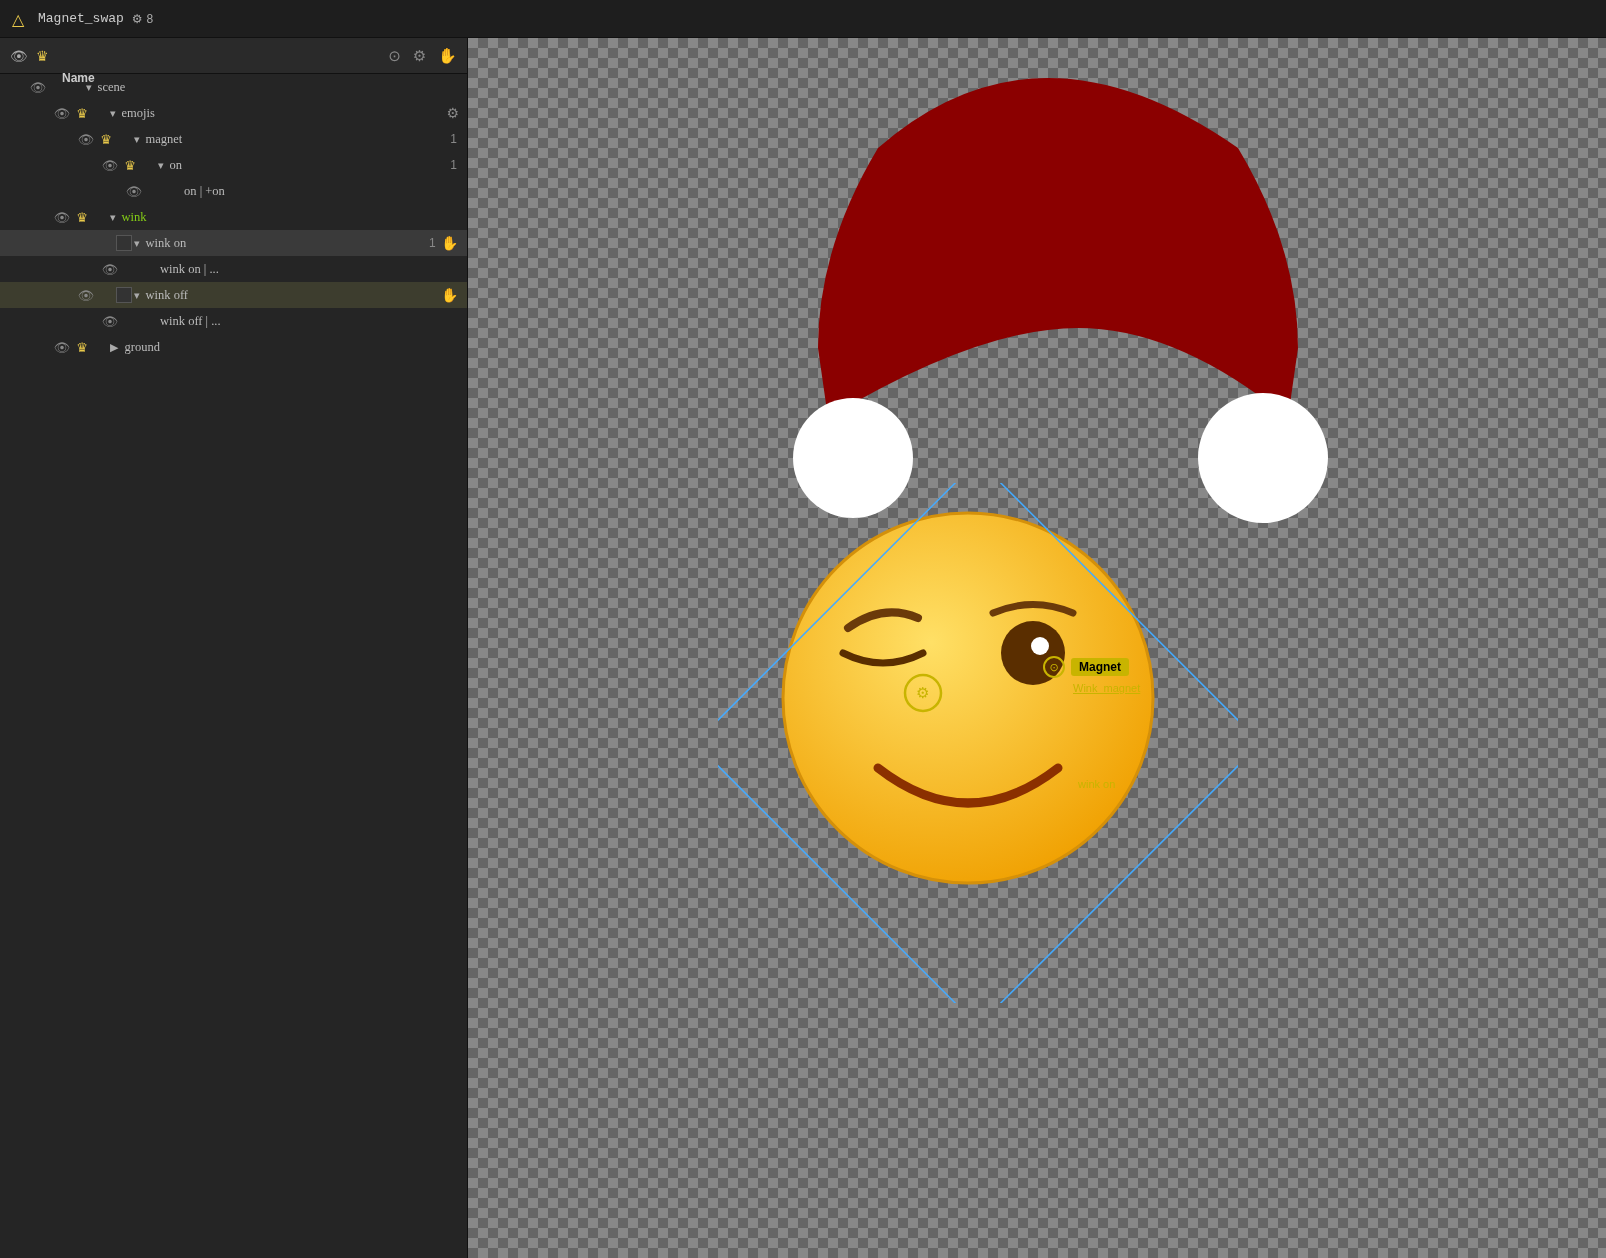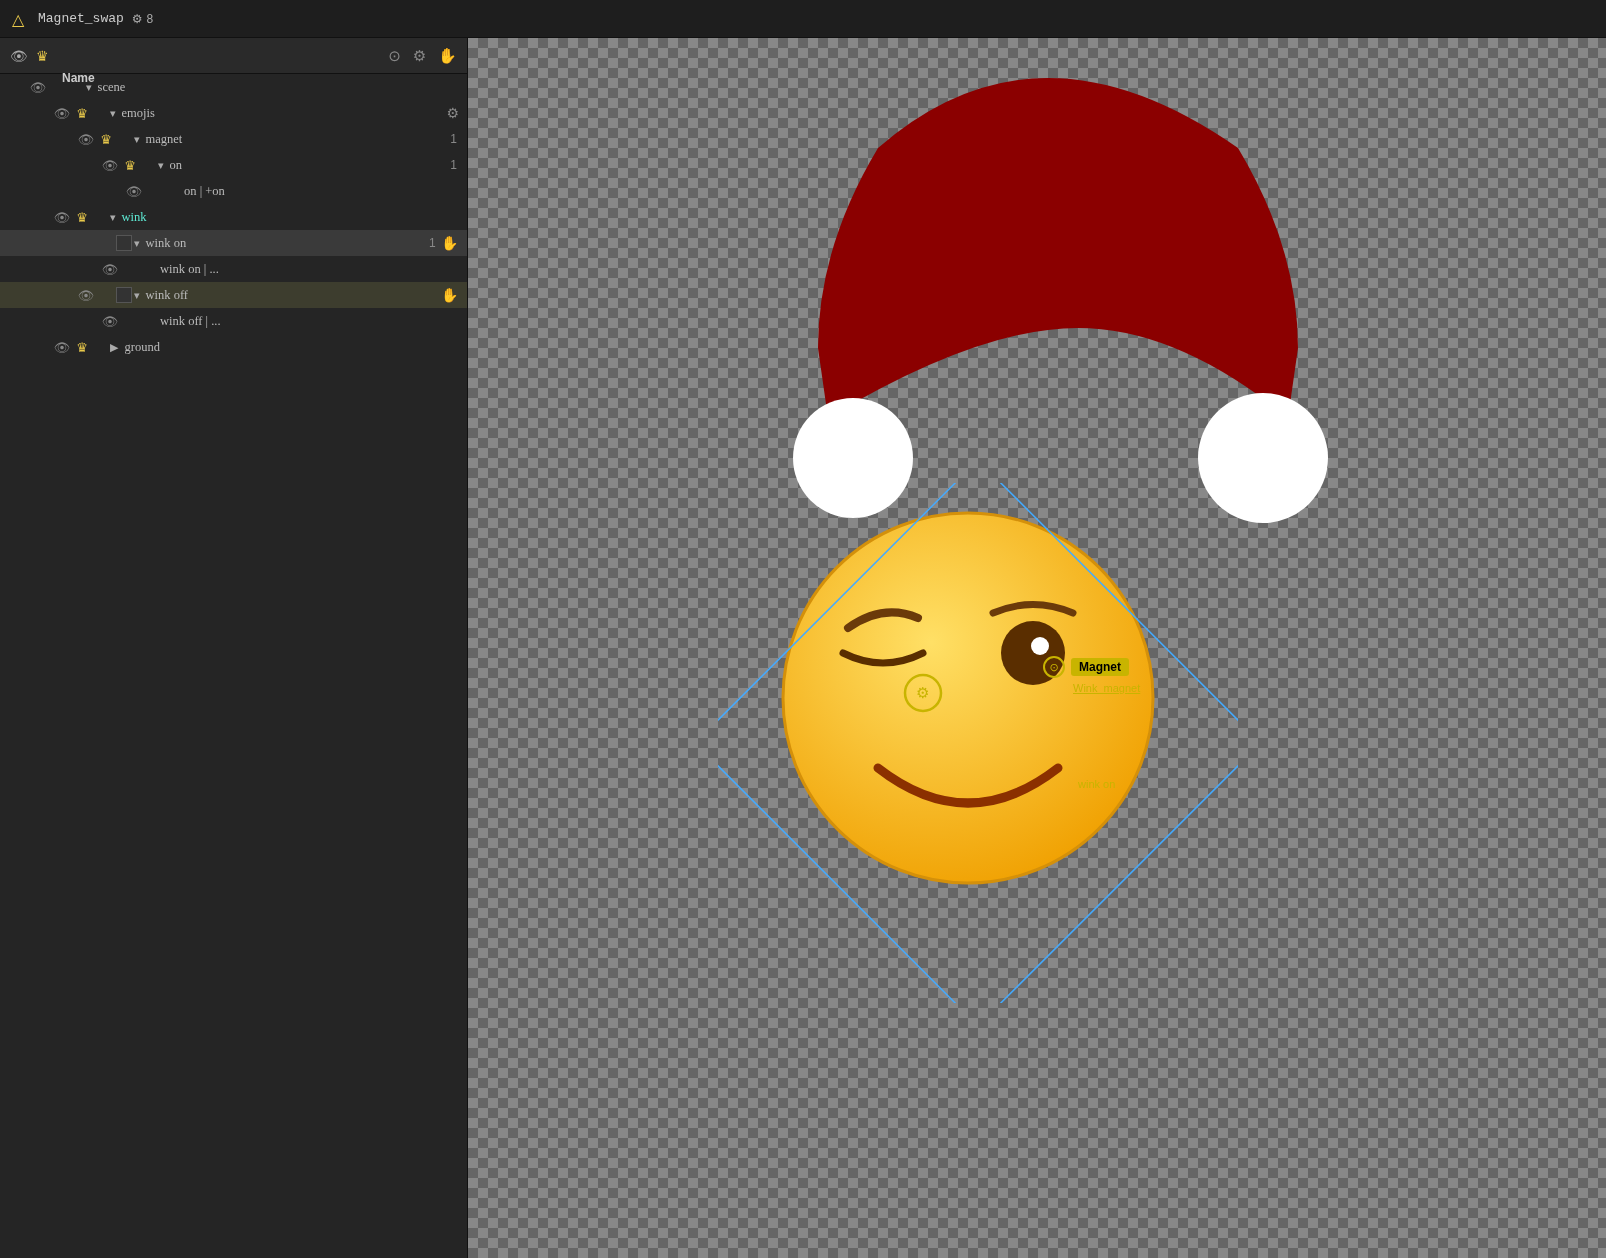--- a/index.html
+++ b/index.html
@@ -160,21 +160,21 @@
       font-size: 14px;
       margin-right: 4px;
     }
     .indent-1 { padding-left: 28px; }
     .indent-2 { padding-left: 52px; }
     .indent-3 { padding-left: 76px; }
     .indent-4 { padding-left: 100px; }
     .indent-5 { padding-left: 124px; }
 
     .arrow { margin-right: 4px; font-size: 11px; color: #aaa; }
-    .name-yellow { color: #5eead4; }
+    .name-yellow { color: #84cc16; }
 
     
     .canvas-area {
       flex: 1;
       background: #555;
       position: relative;
       overflow: hidden;
     }
     .checker-bg {
       width: 100%;

